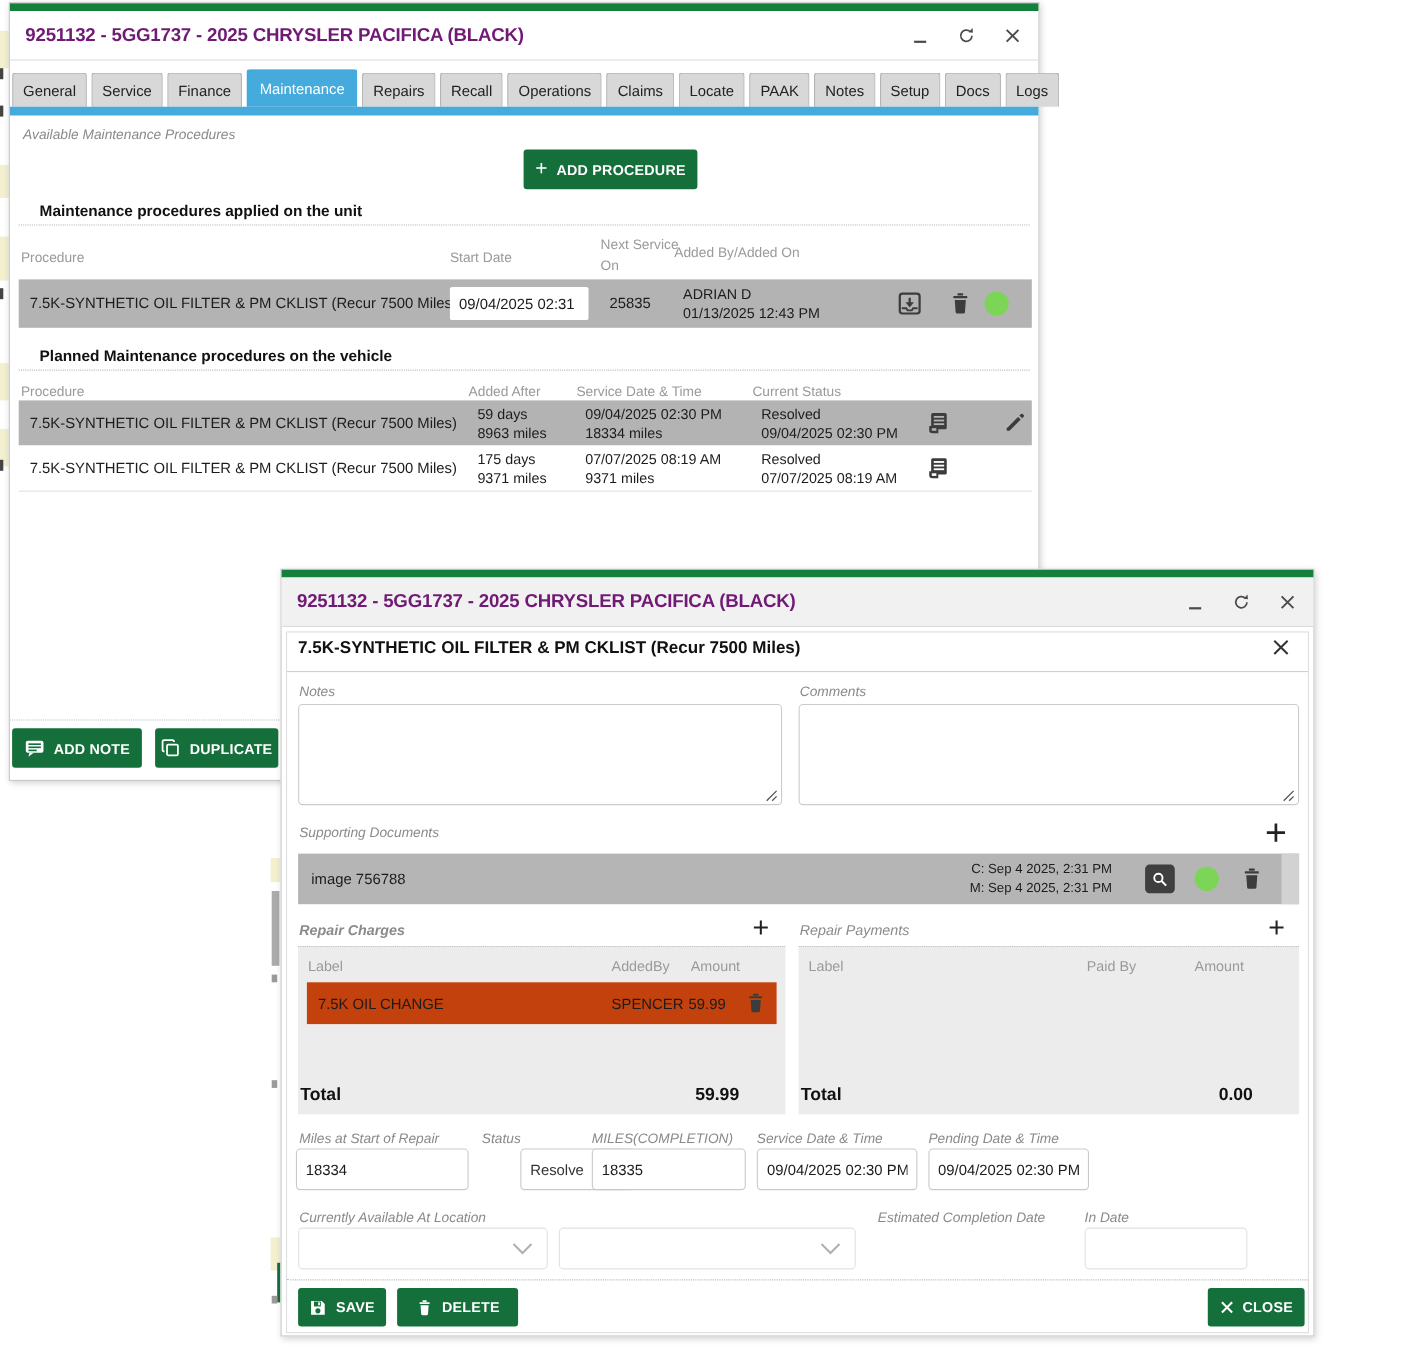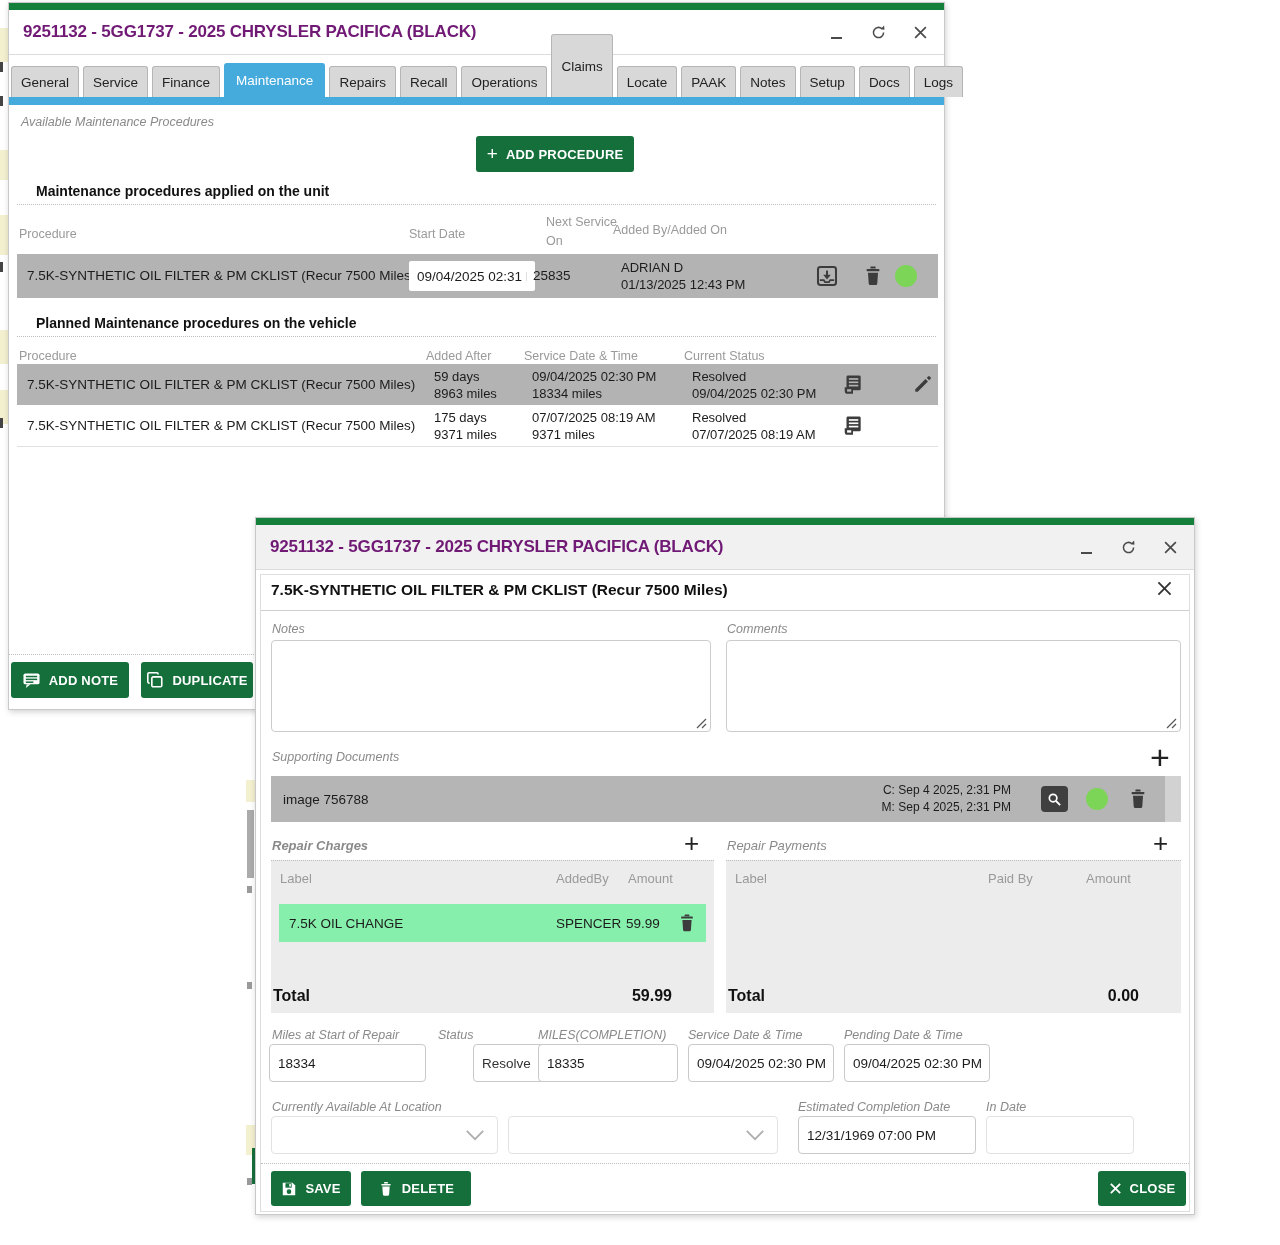--- a/index.html
+++ b/index.html
@@ -100,21 +100,21 @@
       </div>
     <div style="background:#d8d8d8;border:1px solid #b5b5b5;border-bottom:none;border-radius:3px 3px 0 0;height:30px;display:flex;align-items:center;padding:0 9px;font-size:13.5px;color:#222;cursor:pointer;">
         <span>Repairs</span>
       </div>
     <div style="background:#d8d8d8;border:1px solid #b5b5b5;border-bottom:none;border-radius:3px 3px 0 0;height:30px;display:flex;align-items:center;padding:0 9px;font-size:13.5px;color:#222;cursor:pointer;">
         <span>Recall</span>
       </div>
     <div style="background:#d8d8d8;border:1px solid #b5b5b5;border-bottom:none;border-radius:3px 3px 0 0;height:30px;display:flex;align-items:center;padding:0 9px;font-size:13.5px;color:#222;cursor:pointer;">
         <span>Operations</span>
       </div>
-    <div style="background:#d8d8d8;border:1px solid #b5b5b5;border-bottom:none;border-radius:3px 3px 0 0;height:30px;display:flex;align-items:center;padding:16px 9px;font-size:13.5px;color:#222;cursor:pointer;text-align:center;">
+    <div style="background:#d8d8d8;border:1px solid #b5b5b5;border-bottom:none;border-radius:3px 3px 0 0;height:30px;display:flex;align-items:center;padding:0 9px;font-size:13.5px;color:#222;cursor:pointer;text-align:center;">
         <span>Claims</span>
       </div>
     <div style="background:#d8d8d8;border:1px solid #b5b5b5;border-bottom:none;border-radius:3px 3px 0 0;height:30px;display:flex;align-items:center;padding:0 9px;font-size:13.5px;color:#222;cursor:pointer;">
         <span>Locate</span>
       </div>
     <div style="background:#d8d8d8;border:1px solid #b5b5b5;border-bottom:none;border-radius:3px 3px 0 0;height:30px;display:flex;align-items:center;padding:0 9px;font-size:13.5px;color:#222;cursor:pointer;">
         <span>PAAK</span>
       </div>
     <div style="background:#d8d8d8;border:1px solid #b5b5b5;border-bottom:none;border-radius:3px 3px 0 0;height:30px;display:flex;align-items:center;padding:0 9px;font-size:13.5px;color:#222;cursor:pointer;">
         <span>Notes</span>
@@ -144,21 +144,21 @@
 
   <div class="colhdr" style="left:10px;top:224px;">Procedure</div>
   <div class="colhdr" style="left:400px;top:224px;">Start Date</div>
   <div class="colhdr" style="left:537px;top:212px;">Next Service</div>
   <div class="colhdr" style="left:537px;top:231px;">On</div>
   <div class="colhdr" style="left:604px;top:220px;">Added By/Added On</div>
 
   <div class="grayrow" style="left:8px;top:251px;width:921px;height:44px;">
     <div class="celltext" style="left:10px;top:14px;">7.5K-SYNTHETIC OIL FILTER &amp; PM CKLIST (Recur 7500 Miles)</div>
     <input class="inputbox" style="left: 392px; top: 7px; width: 126px; height: 30px; border: none; border-radius: 2px;" value="09/04/2025 02:31 PM">
-    <div class="celltext" style="left:516px;top:14px;">25835</div>
+    <div class="celltext" style="left:537px;top:14px;">25835</div>
     <div class="cell2" style="left:604px;top:5px;">ADRIAN D</div>
     <div class="cell2" style="left:604px;top:22px;">01/13/2025 12:43 PM</div>
     <span class="iconbtn" style="left:798px;top:10px;">
       <svg width="24" height="24" viewBox="0 0 20 20">
           <rect x="2.5" y="2.5" width="15" height="15" rx="2" fill="none" stroke="currentColor" stroke-width="1.7"></rect>
           <path d="M10 5.5v4" stroke="currentColor" stroke-width="1.7"></path>
           <path d="M6.8 9h6.4L10 13z" fill="currentColor"></path>
           <path d="M4 13.5h3.4l1 1.6h3.2l1-1.6H16" fill="none" stroke="currentColor" stroke-width="1.4"></path>
         </svg>
     </span>
@@ -321,21 +321,21 @@
     </span>
     <span style="position:absolute;left:894px;top:0;width:16px;height:46px;background:#d2d2d2;"></span>
   </div>
 
   <div class="label-it" style="left:16px;top:320px;font-size:13px;font-weight:bold;">Repair Charges</div>
   <div class="plusbtn" style="left:428px;top:312px;font-size:26px;">+</div>
   <div style="position:absolute;left:15px;top:342px;width:443px;height:152px;background:#ECECEC;border-top:1px dotted #bdbdbd;">
     <div class="colhdr" style="left:9px;top:10px;font-size:13px;">Label</div>
     <div class="colhdr" style="left:285px;top:10px;font-size:13px;">AddedBy</div>
     <div class="colhdr" style="left:357px;top:10px;font-size:13px;">Amount</div>
-    <div style="position:absolute;left:8px;top:32px;width:427px;height:38px;background:#86efac;margin-top:11px;">
+    <div style="position:absolute;left:8px;top:32px;width:427px;height:38px;background:#c2410c;">
       <div class="celltext" style="left:10px;top:12px;">7.5K OIL CHANGE</div>
       <div class="celltext" style="left:277px;top:12px;">SPENCER</div>
       <div class="celltext" style="left:347px;top:12px;">59.99</div>
       <span class="iconbtn" style="left:398px;top:8px;">
         <svg width="20" height="22" viewBox="0 0 20 22">
             <rect x="4.2" y="4.6" width="11.6" height="2" rx=".5" fill="currentColor"></rect>
             <rect x="7.6" y="2.4" width="4.8" height="1.8" rx=".5" fill="currentColor"></rect>
             <path d="M5.4 8h9.2l-.7 10a1.4 1.4 0 0 1-1.4 1.3H7.5A1.4 1.4 0 0 1 6.1 18z" fill="currentColor"></path>
           </svg>
       </span>
@@ -384,21 +384,20 @@
         </svg>
     </span>
   </div>
   <div class="selectbox lite" style="left:252px;top:598px;width:270px;height:38px;">
     <span class="chev">
       <svg width="20" height="13" viewBox="0 0 22 14">
           <path d="M2 2l9 9 9-9" fill="none" stroke="currentColor" stroke-width="2"></path>
         </svg>
     </span>
   </div>
-  <input class="inputbox" style="left: 542px; top: 598px; width: 178px; height: 38px;" value="12/31/1969 07:00 PM">
   <input class="inputbox" style="left: 730px; top: 598px; width: 148px; height: 38px; border-color: rgb(226, 226, 226);">
 
   <div class="dotted" style="left:5px;right:5px;top:645px;"></div>
 
   <button class="gbtn" style="left:15px;top:653px;width:80px;height:35px;">
     <span>
       <svg width="16" height="16" viewBox="0 0 18 18">
           <path d="M2 2h11l3 3v11H2z" fill="#fff"></path>
           <rect x="5" y="2.5" width="7" height="5" fill="#156F3B"></rect>
           <rect x="9.3" y="3.3" width="1.8" height="3" fill="#fff"></rect>

